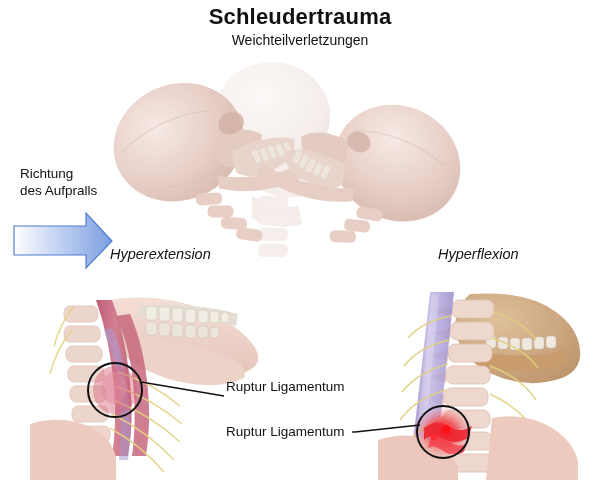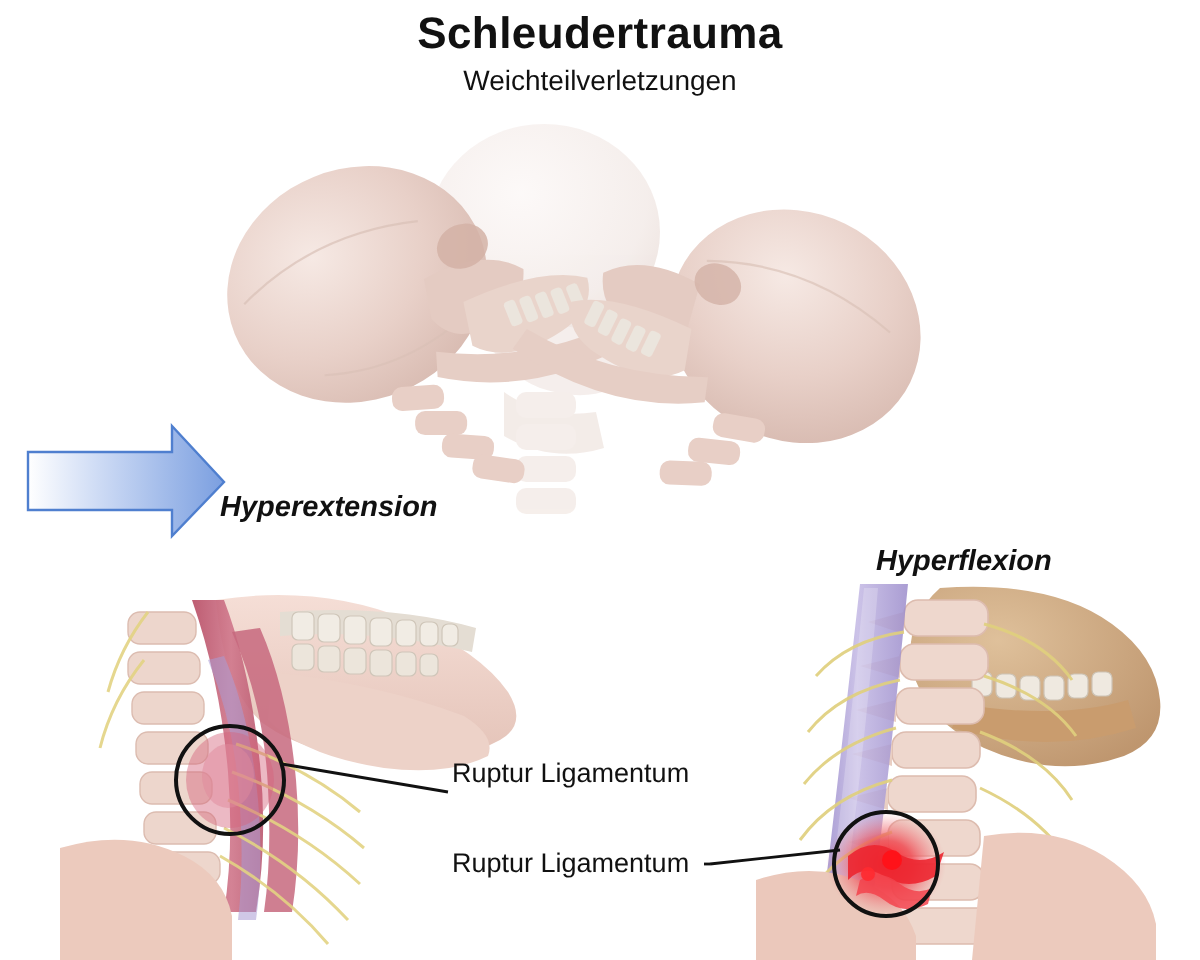--- a/index.html
+++ b/index.html
@@ -5,23 +5,23 @@
   html,body{margin:0;padding:0;background:#fff;}
   body{width:600px;height:480px;overflow:hidden;
        font-family:"Liberation Sans",sans-serif;color:#111;}
   #stage{position:relative;width:600px;height:480px;background:#ffffff;}
 
   .ttl{position:absolute;left:0;width:600px;text-align:center;}
   #title{top:4px;font-size:22px;font-weight:bold;letter-spacing:.2px;}
   #subtitle{top:32px;font-size:14px;}
 
   #impact-label{position:absolute;left:20px;top:166px;font-size:13.5px;line-height:1.25;}
-  .italic-lbl{position:absolute;font-style:italic;font-size:14.5px;font-weight:bold;}
+  .italic-lbl{position:absolute;font-style:italic;font-size:14.5px;}
   #hyperext-lbl{left:110px;top:246px;}
-  #hyperflex-lbl{left:438px;top:246px;margin-top:27px;}
+  #hyperflex-lbl{left:438px;top:246px;}
 
   .ann{position:absolute;font-size:13.5px;line-height:1.28;}
   #ann1{left:226px;top:378px;}
   #ann2{left:226px;top:423px;}
 
   svg{position:absolute;left:0;top:0;}
   #art{width:600px;height:480px;}
 </style>
 </head>
 <body>
@@ -282,20 +282,24 @@
       <circle cx="115" cy="390" r="27" fill="none" stroke="#111" stroke-width="2"></circle>
       <line x1="141" y1="382" x2="224" y2="396" stroke="#111" stroke-width="1.4"></line>
     </g>
     <g>
       <circle cx="443" cy="432" r="26" fill="none" stroke="#111" stroke-width="2"></circle>
       <line x1="355" y1="432" x2="420" y2="425" stroke="#111" stroke-width="1.4"></line>
       <line x1="355" y1="432" x2="352" y2="432" stroke="#111" stroke-width="1.4"></line>
     </g>
   </svg>
 
+  <div id="impact-label">
+    <div>Richtung</div>
+    <div>des Aufpralls</div>
+  </div>
 
   <div class="italic-lbl" id="hyperext-lbl">Hyperextension</div>
   <div class="italic-lbl" id="hyperflex-lbl">Hyperflexion</div>
 
   <div class="ann" id="ann1">
     <div>Ruptur Ligamentum</div>
   </div>
   <div class="ann" id="ann2">
     <div>Ruptur Ligamentum</div>
   </div>

